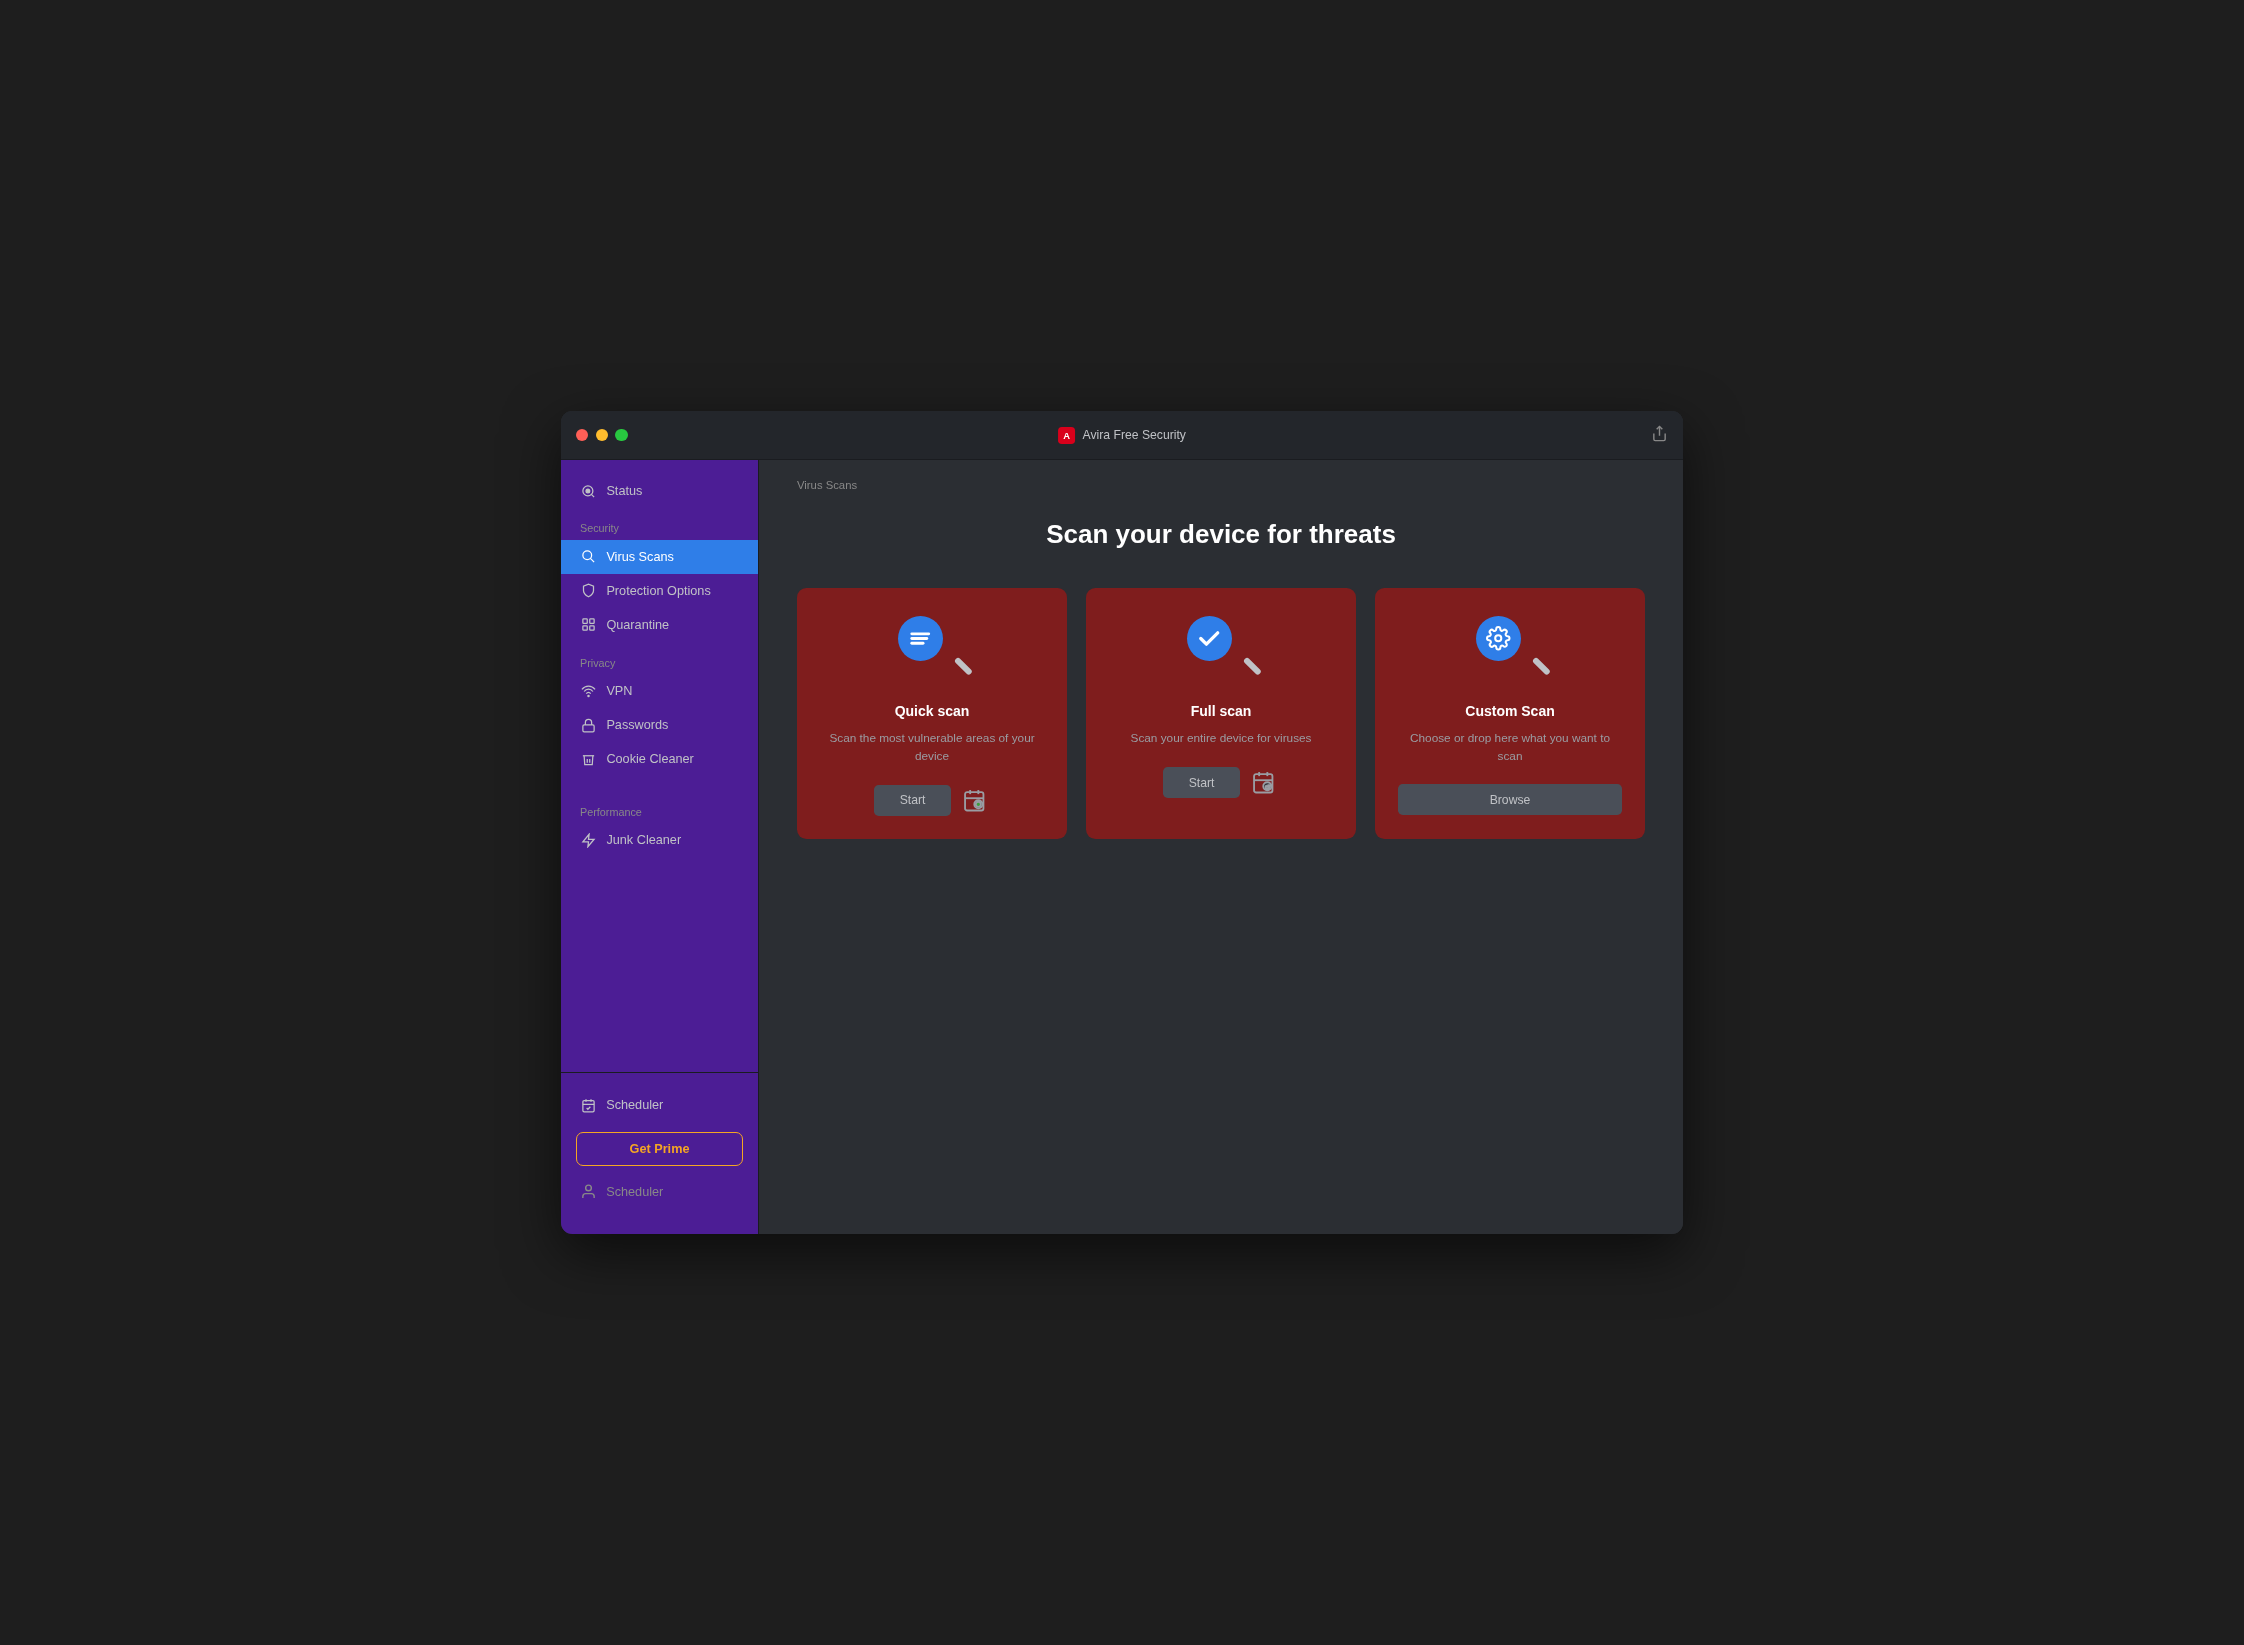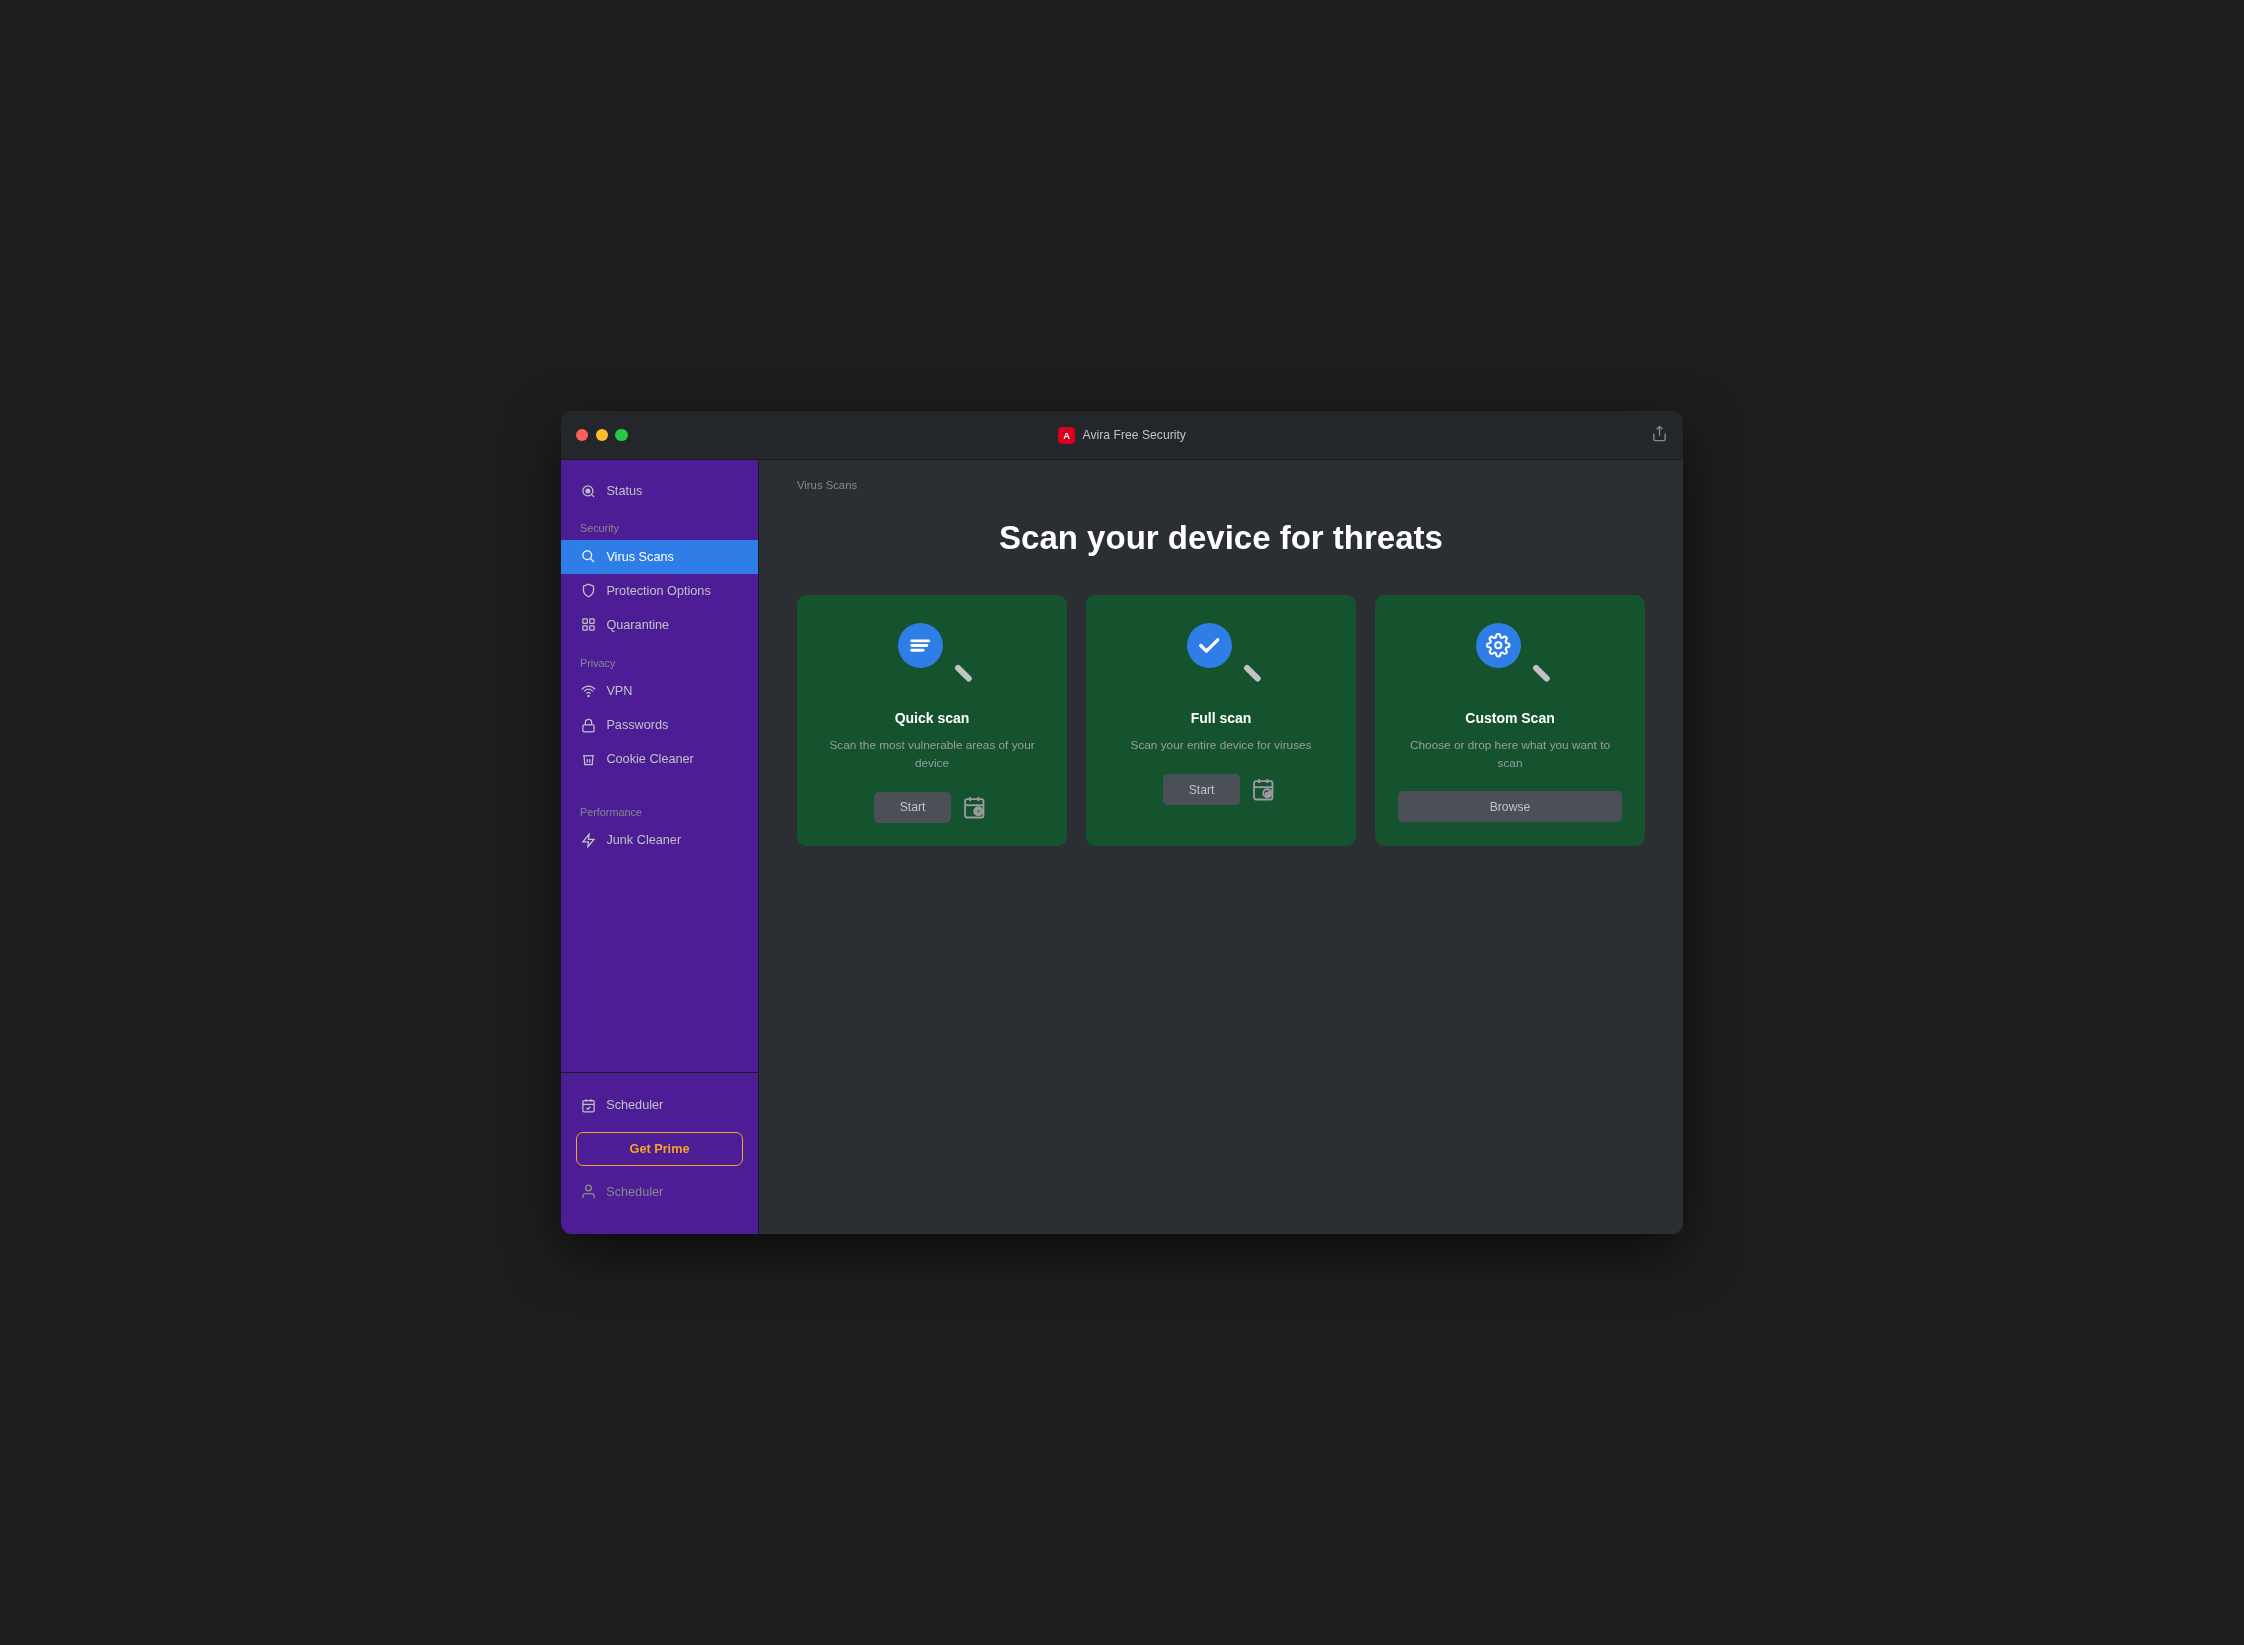--- a/index.html
+++ b/index.html
@@ -201,34 +201,34 @@
     }
 
     .breadcrumb {
       color: #888;
       font-size: 11.3px;
       margin-bottom: 28px;
     }
 
     .page-title {
       color: #ffffff;
-      font-size: 33px;
+      font-size: 26px;
       font-weight: 700;
       text-align: center;
       margin-bottom: 38px;
     }
 
     .scan-cards-row {
       display: flex;
       gap: 19px;
       justify-content: center;
     }
 
     .scan-card {
-      background: #14532d;
+      background: #7f1d1d;
       border-radius: 9.4px;
       width: 271px;
       padding: 28px 22.6px 22.6px;
       display: flex;
       flex-direction: column;
       align-items: center;
       gap: 11.3px;
     }
 
     .scan-icon-wrapper {

